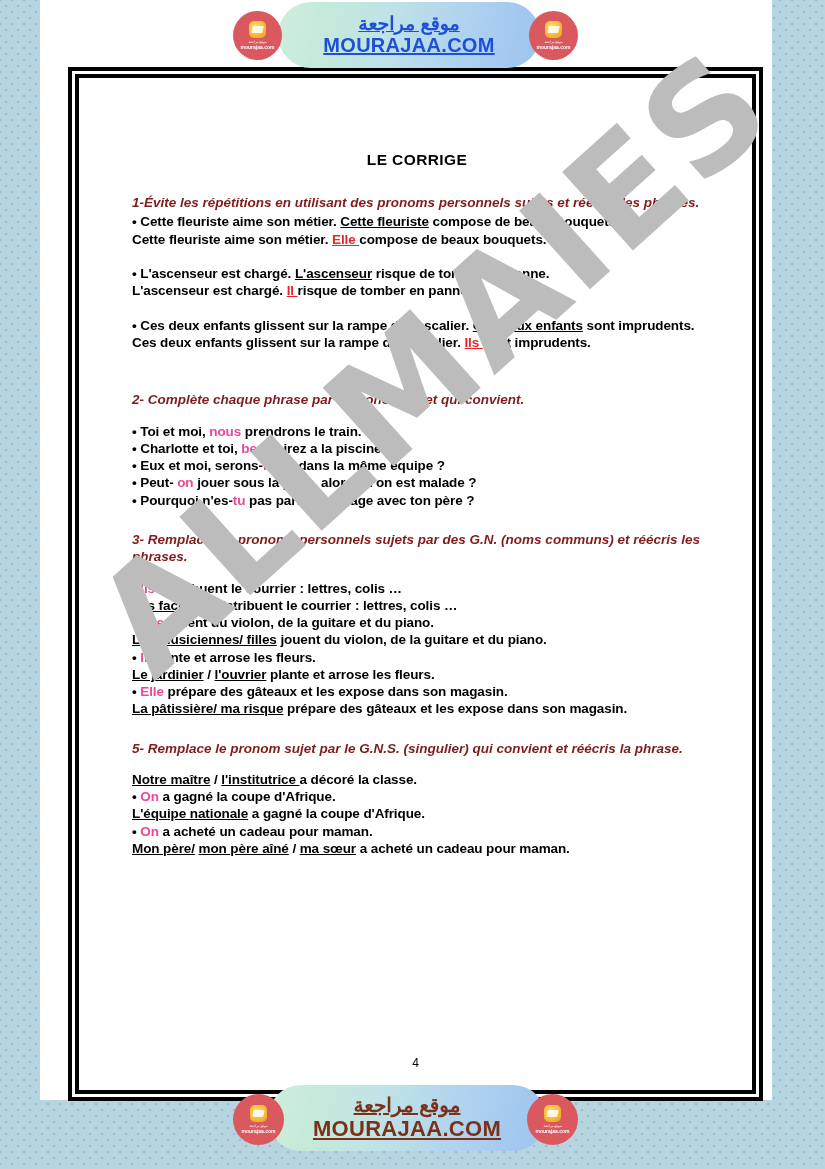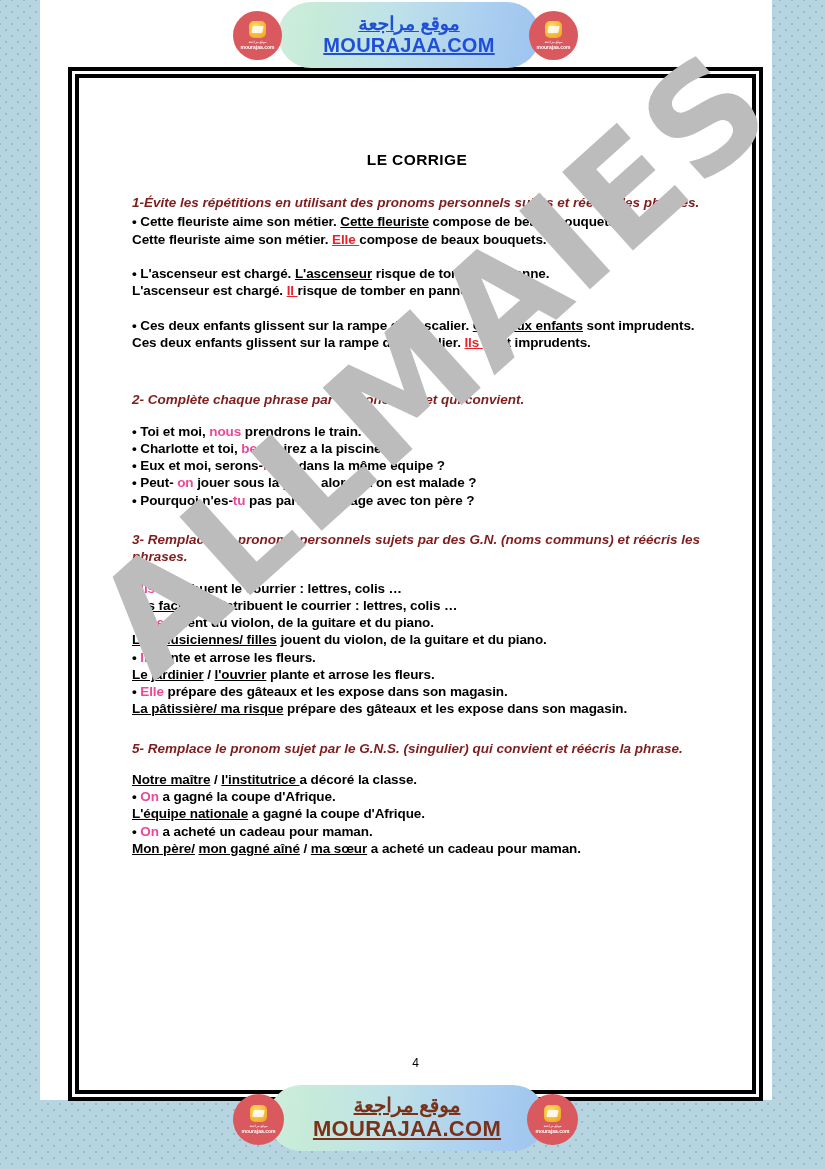--- a/index.html
+++ b/index.html
@@ -310,21 +310,21 @@
             <div class="line"><u>La  pâtissière/ ma risque</u> prépare des gâteaux et les expose dans son magasin.</div>
           </div>
           <div class="gap-md"></div>
           <div class="q-head">5- Remplace le pronom sujet par le G.N.S. (singulier) qui convient et réécris la phrase.</div>
           <div class="gap-sm"></div>
           <div class="blk">
             <div class="line"><u>Notre maître</u> / <u>l'institutrice </u>  a décoré la classe.</div>
             <div class="line">• <span class="red">On</span> a gagné la coupe d'Afrique.</div>
             <div class="line"><u>L'équipe nationale</u> a gagné la coupe d'Afrique.</div>
             <div class="line">• <span class="red">On</span> a acheté un cadeau pour maman.</div>
-            <div class="line"><u>Mon  père/</u> <u>mon gagné aîné</u> / <u>ma sœur</u> a acheté un cadeau pour maman.</div>
+            <div class="line"><u>Mon  père/</u> <u>mon père aîné</u> / <u>ma sœur</u> a acheté un cadeau pour maman.</div>
           </div>
         </div>
     </div>
     <div class="page-num">4</div>
   </div>
 </div>
 
 <div class="banner bottom">
   <div class="banner-pill"></div>
 

